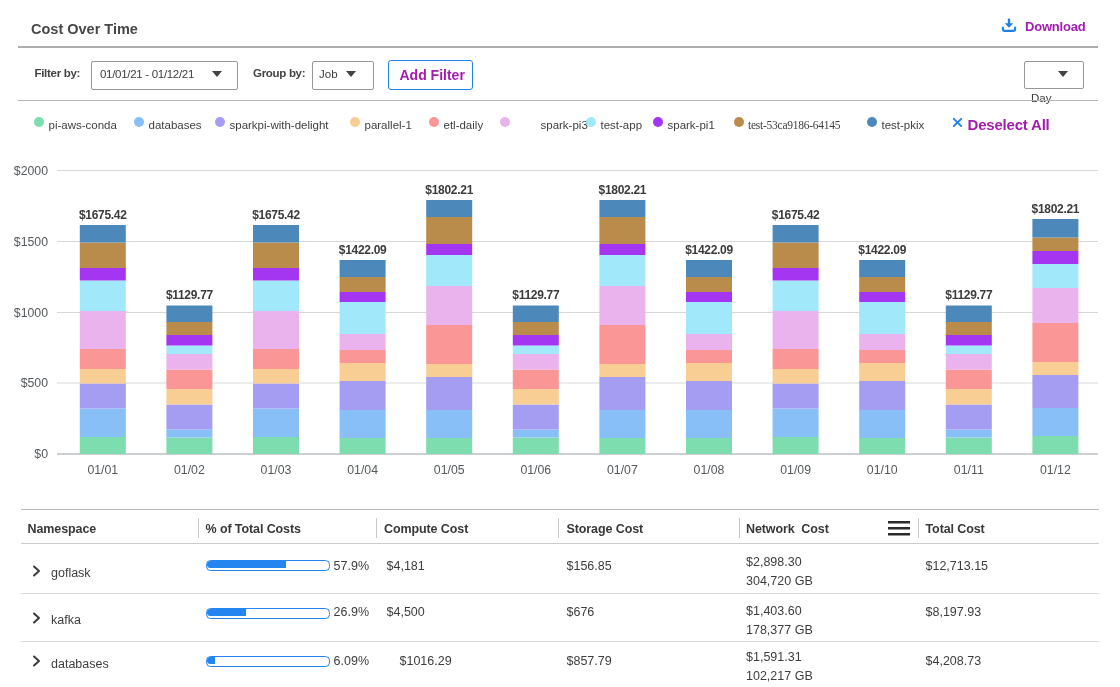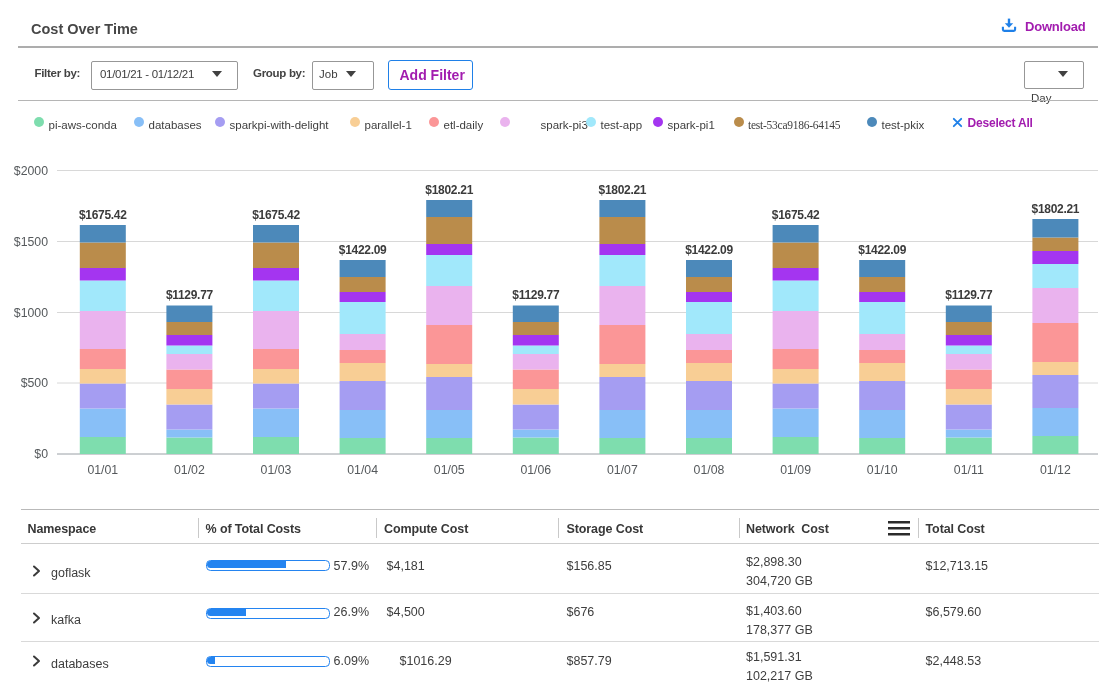--- a/index.html
+++ b/index.html
@@ -62,21 +62,21 @@
 <span class="abs ltxt" style="left:600.5px;top:118.7px;">test-app</span>
 <span class="abs" style="left:653px;top:117.3px;width:10px;height:10px;border-radius:50%;background:#A435F0"></span>
 <span class="abs ltxt" style="left:667.5px;top:118.7px;">spark-pi1</span>
 <span class="abs" style="left:733.5px;top:117.3px;width:10px;height:10px;border-radius:50%;background:#BA8C4B"></span>
 <span class="abs ltxt" style="left:748.0px;top:118.7px;letter-spacing:-0.25px;font-family:Liberation Serif, serif;">test-53ca9186-64145</span>
 <span class="abs" style="left:867px;top:117.3px;width:10px;height:10px;border-radius:50%;background:#4C89BA"></span>
 <span class="abs ltxt" style="left:881.5px;top:118.7px;">test-pkix</span>
 <svg class="abs" style="left:952px;top:116.5px" width="11" height="11" viewBox="0 0 11 11">
   <path d="M1.8 1.8 L9.2 9.2 M9.2 1.8 L1.8 9.2" stroke="#1f80e8" stroke-width="1.9" stroke-linecap="round"></path>
 </svg>
-<div class="abs blue" style="left:967.5px;top:116px;font-size:12px;font-weight:bold;letter-spacing:-0.2px;">Deselect All</div>
+<div class="abs blue" style="left:967.5px;top:116px;font-size:15px;font-weight:bold;letter-spacing:-0.2px;">Deselect All</div>
 
 <svg class="abs" style="left:0;top:150px" width="1120" height="340">
 <line x1="57" y1="20.5" x2="1098" y2="20.5" stroke="#d8d8d8" stroke-width="1"></line>
 <line x1="57" y1="91.5" x2="1098" y2="91.5" stroke="#d8d8d8" stroke-width="1"></line>
 <line x1="57" y1="162.5" x2="1098" y2="162.5" stroke="#d8d8d8" stroke-width="1"></line>
 <line x1="57" y1="233.0" x2="1098" y2="233.0" stroke="#d8d8d8" stroke-width="1"></line>
 <line x1="57" y1="304.0" x2="1098" y2="304.0" stroke="#9aa0a6" stroke-width="1"></line>
 <text x="48" y="24.8" text-anchor="end" font-size="12.3" fill="#55595c">$2000</text>
 <text x="48" y="95.8" text-anchor="end" font-size="12.3" fill="#55595c">$1500</text>
 <text x="48" y="166.8" text-anchor="end" font-size="12.3" fill="#55595c">$1000</text>
@@ -266,26 +266,26 @@
     <path d="M3 1.5 L8 6 L3 10.5" fill="none" stroke="#3b3b3b" stroke-width="2" stroke-linecap="round" stroke-linejoin="round"></path>
   </svg>
 <div class="abs cell" style="left:51px;top:613.1px;">kafka</div>
 <span class="abs" style="left:206px;top:608px;width:122px;height:9px;border:1px solid #2484f0;border-radius:4.5px;background:#fff"></span>
 <span class="abs" style="left:207px;top:609px;width:39px;height:7px;border-radius:3.5px 0 0 3.5px;background:#2484f0"></span>
 <div class="abs cell" style="left:369px;top:604.5px;transform:translateX(-100%)">26.9%</div>
 <div class="abs cell" style="left:386.5px;top:604.5px;">$4,500</div>
 <div class="abs cell" style="left:566.5px;top:604.5px;">$676</div>
 <div class="abs cell" style="left:746px;top:604.3px;">$1,403.60</div>
 <div class="abs cell" style="left:746px;top:622.5px;">178,377 GB</div>
-<div class="abs cell" style="left:925.5px;top:604.5px;">$6,579.60</div>
+<div class="abs cell" style="left:925.5px;top:604.5px;">$8,197.93</div>
 
 <svg class="abs" style="left:31px;top:655px" width="11" height="12" viewBox="0 0 11 12">
     <path d="M3 1.5 L8 6 L3 10.5" fill="none" stroke="#3b3b3b" stroke-width="2" stroke-linecap="round" stroke-linejoin="round"></path>
   </svg>
 <div class="abs cell" style="left:51px;top:657.1px;">databases</div>
 <span class="abs" style="left:206px;top:655.6px;width:122px;height:9px;border:1px solid #2484f0;border-radius:4.5px;background:#fff"></span>
 <span class="abs" style="left:207px;top:656.6px;width:8px;height:7px;border-radius:3.5px 0 0 3.5px;background:#2484f0"></span>
 <div class="abs cell" style="left:369px;top:653.5px;transform:translateX(-100%)">6.09%</div>
 <div class="abs cell" style="left:399.5px;top:653.5px;">$1016.29</div>
 <div class="abs cell" style="left:566.5px;top:653.5px;">$857.79</div>
 <div class="abs cell" style="left:746px;top:650px;">$1,591.31</div>
 <div class="abs cell" style="left:746px;top:669.3px;">102,217 GB</div>
-<div class="abs cell" style="left:925.5px;top:653.5px;">$2,448.53</div>
+<div class="abs cell" style="left:925.5px;top:653.5px;">$4,208.73</div>
 
 </body></html>

